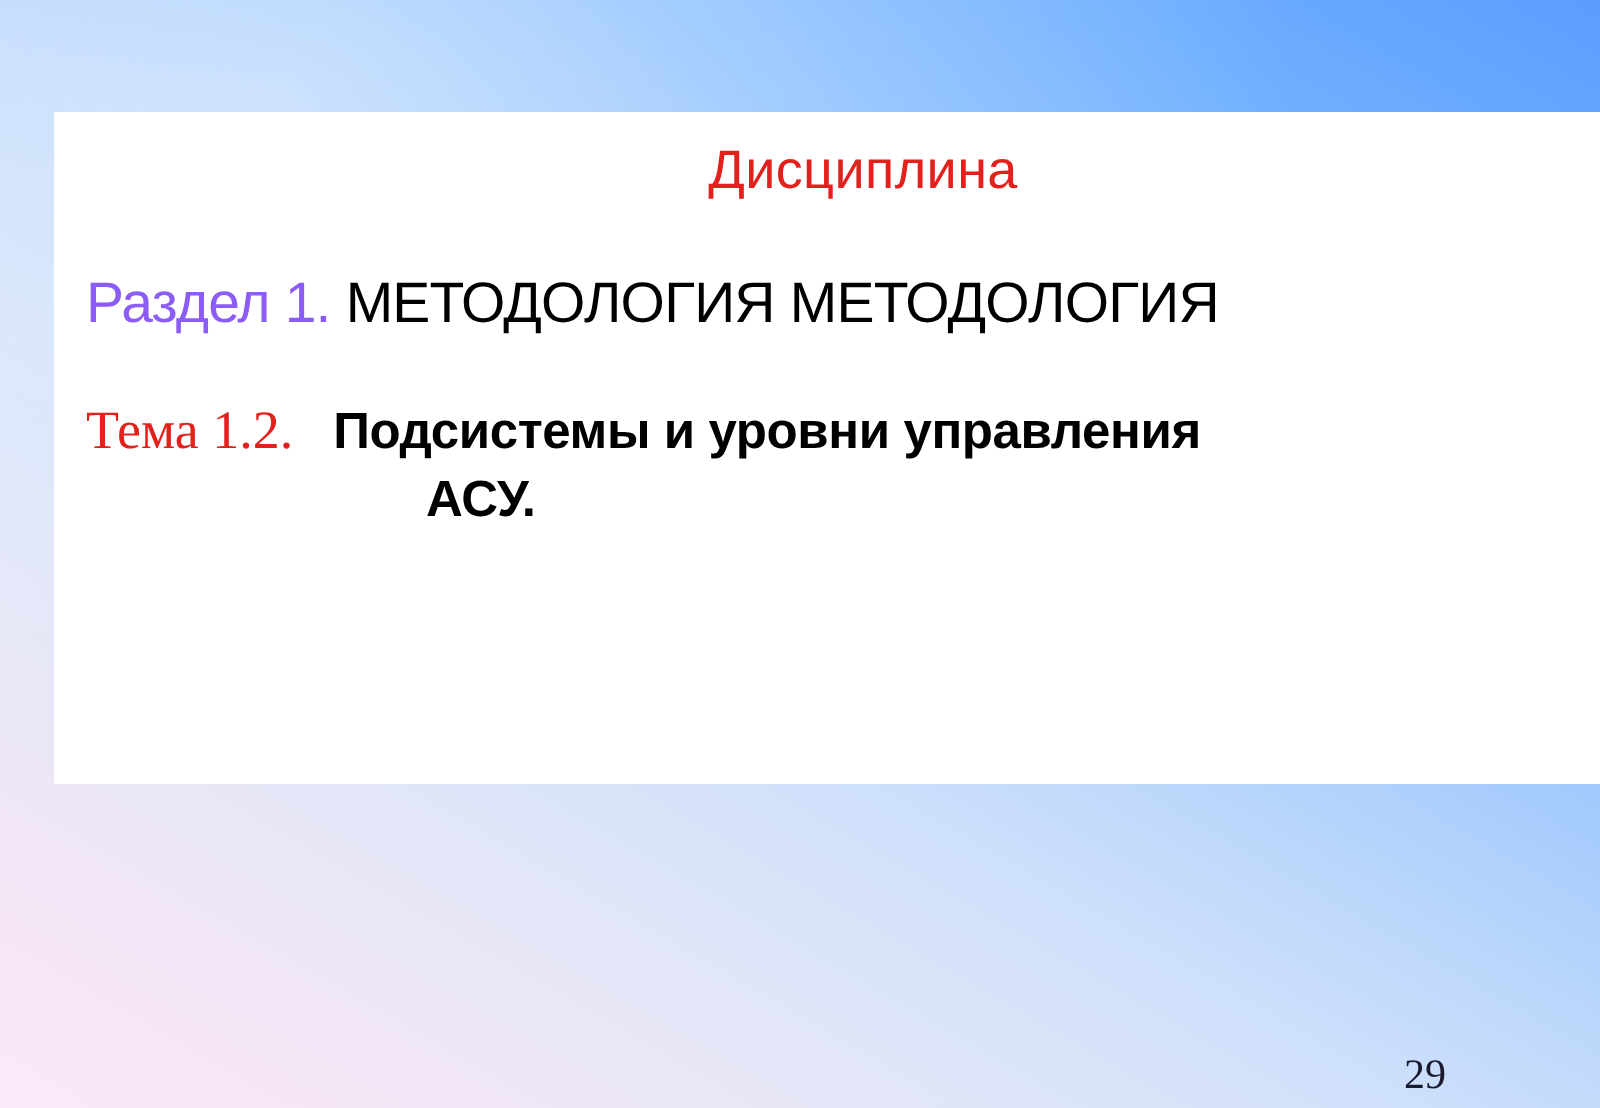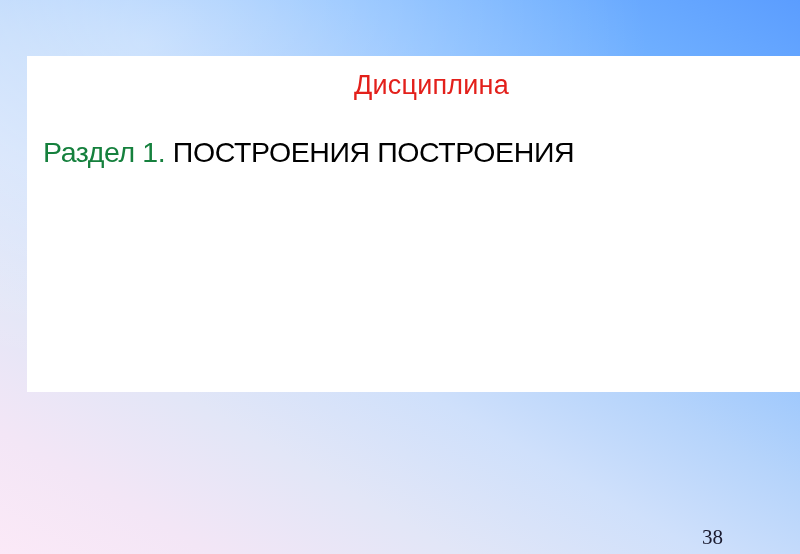--- a/index.html
+++ b/index.html
@@ -81,21 +81,21 @@
   .gap-1 { height: 39px; }
   .gap-2 { height: 35px; }
 
   .section-line {
     font-size: 28.5px;
     font-weight: 400;
     letter-spacing: -0.4px;
     padding-left: 8px;
   }
   .section-line .red-label {
-    color: #15803d;
+    color: #8b5cf6;
   }
 
   .section-line-2 {
     font-size: 28.5px;
     font-weight: 400;
     letter-spacing: -0.4px;
     padding-left: 8px;
     margin-top: 9px;
   }
 
@@ -141,25 +141,29 @@
 <div id="slide">
 
   <div id="content-box">
 
     <div class="line discipline-heading">Дисциплина</div>
 
 
     <div class="gap-1"></div>
 
     <div class="line section-line">
-      <span class="red-label">Раздел 1.</span><span> </span><span>ПОСТРОЕНИЯ ПОСТРОЕНИЯ</span>
+      <span class="red-label">Раздел 1.</span><span> </span><span>МЕТОДОЛОГИЯ МЕТОДОЛОГИЯ</span>
     </div>
 
 
     <div class="gap-2"></div>
 
+    <div class="line topic-row">
+      <span class="topic-label">Тема 1.2.</span><span class="topic-title">Подсистемы и уровни управления</span>
+    </div>
 
+    <div class="line topic-title-2">АСУ.</div>
 
   </div>
 
-  <div id="page-number">38</div>
+  <div id="page-number">29</div>
 
 </div>
 
 </body></html>

